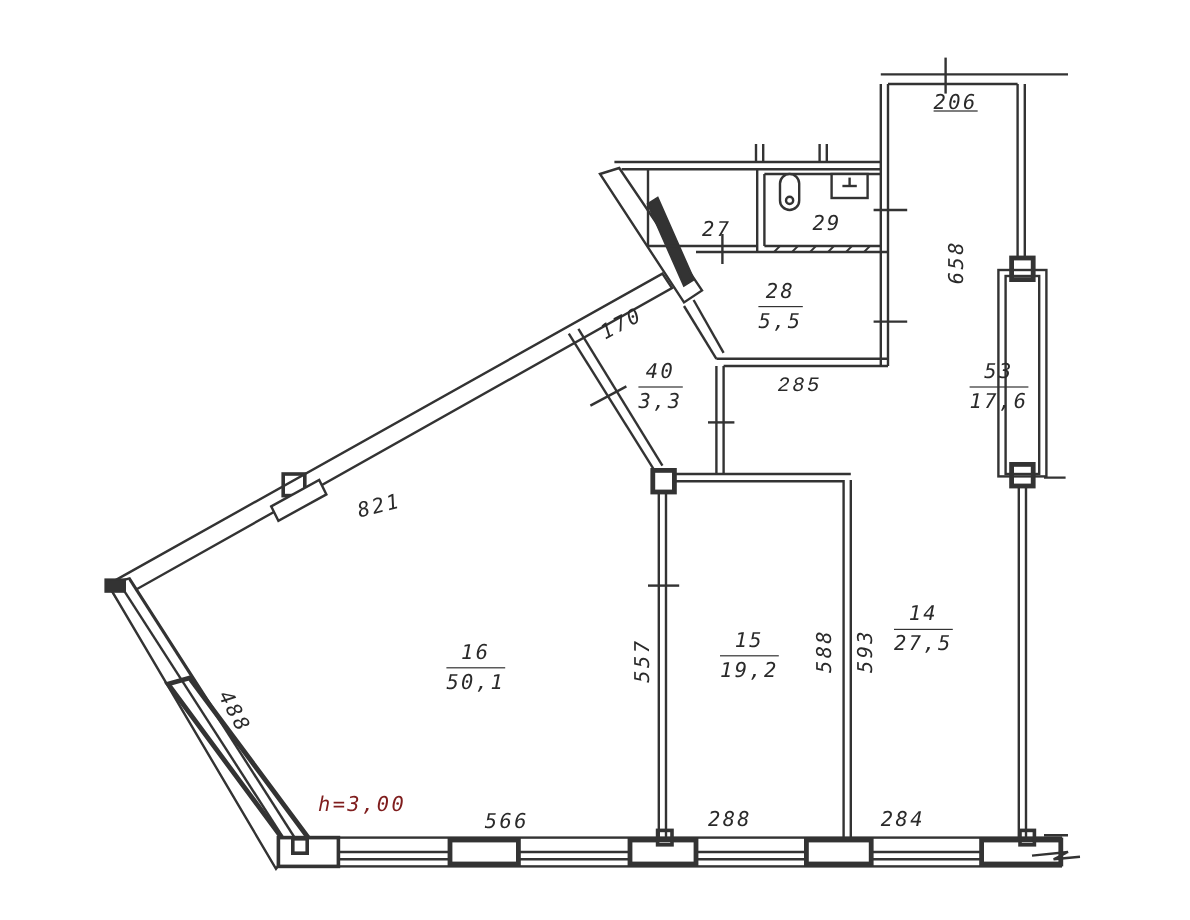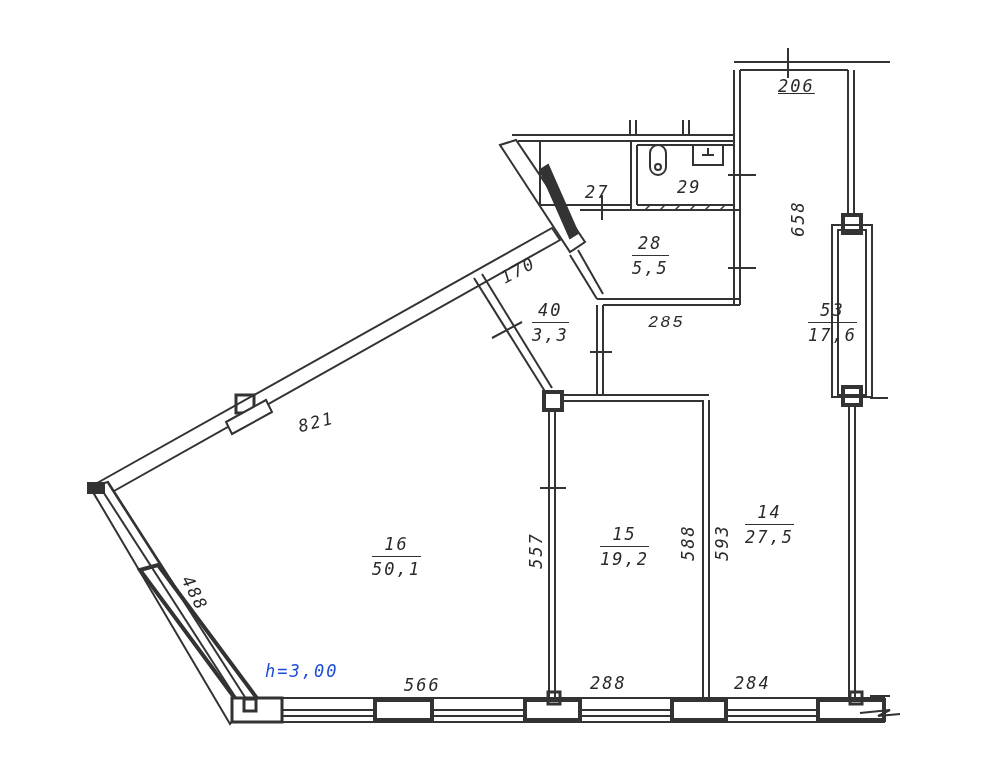--- a/index.html
+++ b/index.html
@@ -2,21 +2,21 @@
 <html><head>
 <meta charset="utf-8">
 <style>
   html,body{margin:0;padding:0;background:#fff;}
   body{width:992px;height:767px;position:relative;overflow:hidden;font-family:"DejaVu Sans Mono","Liberation Mono",monospace;}
   svg{position:absolute;left:0;top:0;}
   .lbl{position:absolute;font-style:italic;font-size:17px;color:#2a2a2a;letter-spacing:2px;white-space:nowrap;line-height:1;}
   .room{position:absolute;text-align:center;font-style:italic;font-size:17px;color:#2a2a2a;letter-spacing:2px;line-height:1;}
   .room .num{display:block;padding:0 4px 3px;border-bottom:1.5px solid #333;}
   .room .area{display:block;padding-top:4px;}
-  .height{color:#1d4ed8;}
+  .height{color:#7f1d1d;}
 </style>
 </head>
 <body>
 
 <svg width="992" height="767" viewBox="0 0 992 767">
   <g fill="none" stroke="#333" stroke-width="2">
 
     <polygon points="90,487 552,228 560,240 98,500" fill="#fff"></polygon>
 
     <polygon points="90,487 108,482 248,700 230,724" fill="#fff"></polygon>

